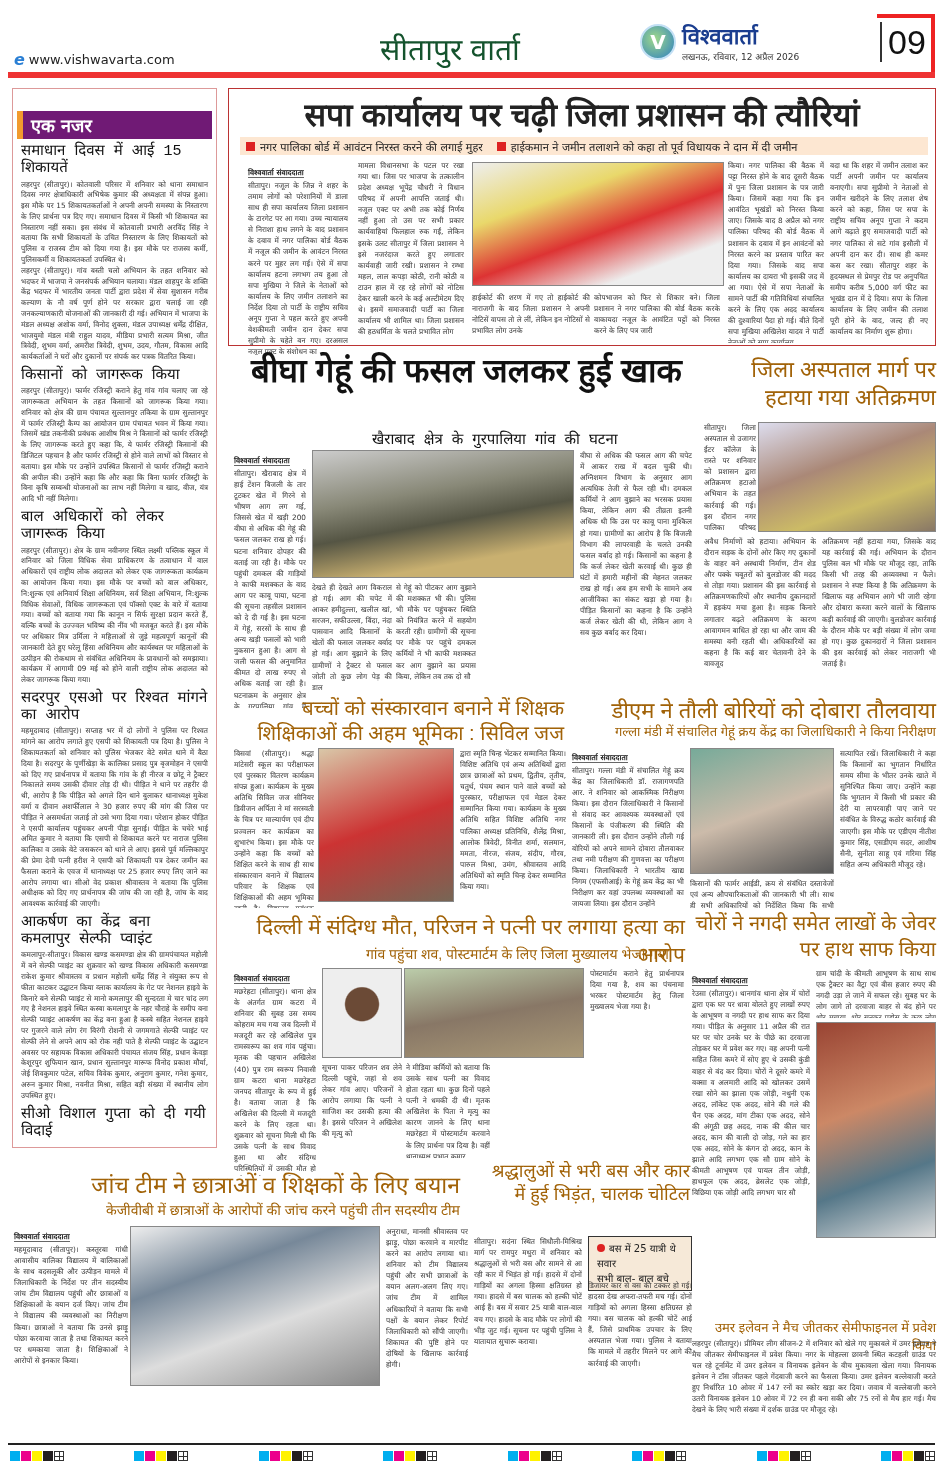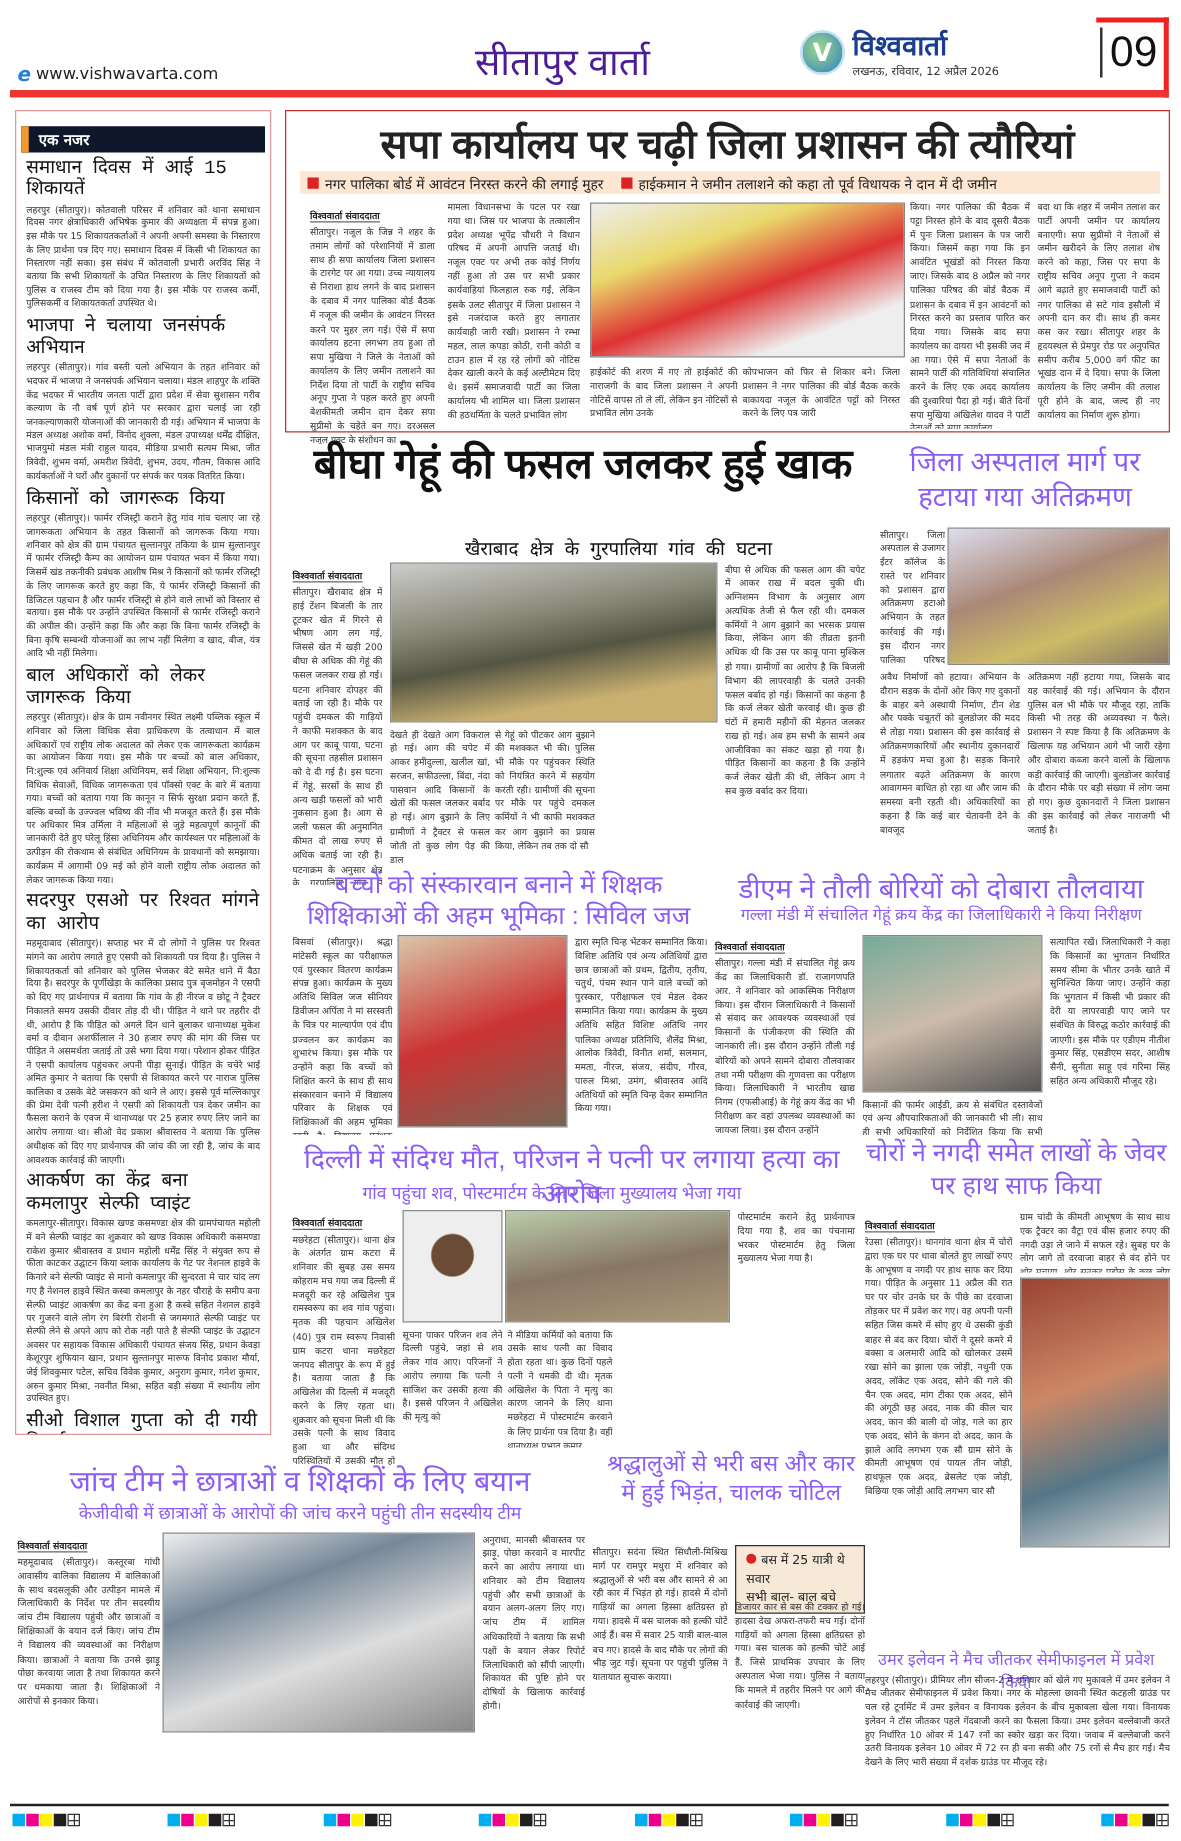--- a/index.html
+++ b/index.html
@@ -1,48 +1,48 @@
 <!DOCTYPE html>
 <html><head>
 <meta charset="utf-8">
 <style>
 *{box-sizing:border-box;margin:0;padding:0}
 body{width:945px;height:1473px;background:#fff;font-family:"DejaVu Sans",sans-serif;color:#222;position:relative;overflow:hidden}
 .abs{position:absolute}
 .hdr-url{left:14px;top:50px;font-size:13px;color:#222;display:flex;align-items:center;gap:4px}
 .hdr-url .e{color:#2a7fd4;font-weight:bold;font-size:16px;font-style:italic}
-.hdr-section{left:380px;top:28px;font-size:30px;font-family:"Liberation Sans",sans-serif;color:#4c1d95}
+.hdr-section{left:380px;top:28px;font-size:30px;font-family:"Liberation Sans",sans-serif;color:#14532d}
 .hdr-logo{left:640px;top:20px;display:flex;align-items:center;gap:6px}
 .hdr-logo .globe{width:36px;height:36px;border-radius:50%;background:radial-gradient(circle at 40% 40%,#9fd88a,#2d7fc1);display:flex;align-items:center;justify-content:center;color:#fff;font-weight:bold;font-size:20px;border:2px solid #c3e0f5}
 .hdr-logo .name{font-size:22px;font-weight:bold;color:#1a3d8f}
 .hdr-logo .date{font-size:9px;color:#333}
 .hdr-page{left:880px;top:22px;width:50px;height:40px;font-size:34px;font-family:"Liberation Sans",sans-serif;color:#111;border-left:2px solid #333;padding-left:6px;line-height:40px}
 .hdr-redbox{right:10px;top:14px;width:58px;height:64px;border-top:4px solid #e22;border-right:4px solid #e22}
 .hdr-rule{left:8px;top:72px;width:927px;height:6px;background:#e33}
 .col-left{left:12px;top:88px;width:205px;height:1060px;border:1px solid #d99;padding:4px 8px;overflow:hidden}
-.eknajar{background:#0f172a;color:#fff;font-size:12px;font-weight:bold;padding:2px 8px;margin:8px -4px 4px -4px;border-left:6px solid #f29a2e}
+.eknajar{background:#701a75;color:#fff;font-size:18px;font-weight:bold;padding:2px 8px;margin:18px -4px 4px -4px;border-left:6px solid #f29a2e}
 .lh{font-size:15px;color:#111;margin:4px 0 2px;font-family:Liberation Mono, monospace;line-height:1.15}
 .lt{font-size:7.3px;line-height:1.48;color:#333;text-align:justify}
 .box-top{left:228px;top:88px;width:708px;height:258px;border:1px solid #b33}
 .main-h{left:228px;top:92px;width:708px;text-align:center;font-size:32px;font-weight:bold;color:#222;font-family:"Liberation Sans",sans-serif}
 .subbar{left:240px;top:137px;width:688px;height:18px;background:#fde7d2;font-size:11px;display:flex;gap:14px;align-items:center;padding-left:6px;color:#222}
 .sq{display:inline-block;width:9px;height:9px;background:#d22;margin-right:5px}
 .byline{font-size:7.5px;font-weight:bold;border-bottom:1px solid #666;display:inline-block;margin-bottom:2px}
 .txt{font-size:7.3px;line-height:1.52;color:#333;text-align:justify;overflow:hidden}
 .img{background:linear-gradient(135deg,#9aa 0%,#687 40%,#a96 100%);border:1px solid #888}
 .img.cartoon{background:linear-gradient(160deg,#eee 0%,#e9d86b 30%,#d33 55%,#eee 80%)}
 .img.fire{background:linear-gradient(170deg,#ccc 0%,#887 35%,#554 55%,#c9b070 80%)}
 .img.bull{background:linear-gradient(160deg,#dde 0%,#a87 40%,#cb6 70%,#876 100%)}
 .img.class{background:linear-gradient(160deg,#d9c7a8,#c33 50%,#765)}
 .img.mandi{background:linear-gradient(160deg,#7a9 0%,#cba 50%,#555)}
 .img.man{background:radial-gradient(circle at 50% 40%,#6b4a36 25%,#eee 27%)}
 .img.crowd{background:linear-gradient(170deg,#bca 0%,#876 50%,#a97)}
 .img.room{background:linear-gradient(160deg,#943 0%,#c86 40%,#578 70%,#ddd)}
 .img.team{background:linear-gradient(160deg,#eee 0%,#789 30%,#ddd 60%,#888)}
-.h2{font-family:"Liberation Sans",sans-serif;color:#8b5cf6;text-align:center}
+.h2{font-family:"Liberation Sans",sans-serif;color:#a16207;text-align:right}
 .factbox{border:1px solid #333;background:#f6e9d8;font-size:10px;padding:4px 8px;line-height:1.5}
 .factbox .dot{display:inline-block;width:8px;height:8px;border-radius:50%;background:#d22;margin-right:4px}
 .bottom-rule{left:8px;top:1443px;width:927px;height:2px;background:#222}
 .regmarks{left:10px;top:1451px;width:925px;display:flex;justify-content:space-between}
 .reg{display:flex;gap:1px}
 .reg span{width:10px;height:10px;display:inline-block}
 .reg .x{border:1px solid #333;background:linear-gradient(#333,#333) center/100% 1px no-repeat,linear-gradient(#333,#333) center/1px 100% no-repeat}
 </style>
 </head>
 <body>
@@ -60,21 +60,20 @@
   </div>
 </div>
 <div class="abs hdr-redbox"></div>
 <div class="abs hdr-page">09</div>
 <div class="abs hdr-rule"></div>
 
 <div class="abs col-left">
   <div class="eknajar">एक नजर</div>
   <div class="lh">समाधान दिवस में आई 15 शिकायतें</div>
   <div class="lt">लहरपुर (सीतापुर)। कोतवाली परिसर में शनिवार को थाना समाधान दिवस नगर क्षेत्राधिकारी अभिषेक कुमार की अध्यक्षता में संपन्न हुआ। इस मौके पर 15 शिकायतकर्ताओं ने अपनी अपनी समस्या के निस्तारण के लिए प्रार्थना पत्र दिए गए। समाधान दिवस में किसी भी शिकायत का निस्तारण नहीं सका। इस संबंध में कोतवाली प्रभारी अरविंद सिंह ने बताया कि सभी शिकायतों के उचित निस्तारण के लिए शिकायतों को पुलिस व राजस्व टीम को दिया गया है। इस मौके पर राजस्व कर्मी, पुलिसकर्मी व शिकायतकर्ता उपस्थित थे।</div>
-  <div class="lh">भाजपा ने चलाया जनसंपर्क अभियान</div>
   <div class="lt">लहरपुर (सीतापुर)। गांव बस्ती चलो अभियान के तहत शनिवार को भदफर में भाजपा ने जनसंपर्क अभियान चलाया। मंडल शाहपुर के शक्ति केंद्र भदफर में भारतीय जनता पार्टी द्वारा प्रदेश में सेवा सुशासन गरीब कल्याण के नौ वर्ष पूर्ण होने पर सरकार द्वारा चलाई जा रही जनकल्याणकारी योजनाओं की जानकारी दी गई। अभियान में भाजपा के मंडल अध्यक्ष अशोक वर्मा, विनोद शुक्ला, मंडल उपाध्यक्ष धर्मेंद्र दीक्षित, भाजयुमो मंडल मंत्री राहुल यादव, मीडिया प्रभारी सत्यम मिश्रा, जीत त्रिवेदी, शुभम वर्मा, अमरीश त्रिवेदी, शुभम, उदय, गौतम, विकास आदि कार्यकर्ताओं ने घरों और दुकानों पर संपर्क कर पत्रक वितरित किया।</div>
   <div class="lh">किसानों को जागरूक किया</div>
   <div class="lt">लहरपुर (सीतापुर)। फार्मर रजिस्ट्री कराने हेतु गांव गांव चलाए जा रहे जागरूकता अभियान के तहत किसानों को जागरूक किया गया। शनिवार को क्षेत्र की ग्राम पंचायत सुल्तानपुर तकिया के ग्राम सुल्तानपुर में फार्मर रजिस्ट्री कैम्प का आयोजन ग्राम पंचायत भवन में किया गया। जिसमें खंड तकनीकी प्रबंधक आशीष मिश्र ने किसानों को फार्मर रजिस्ट्री के लिए जागरूक करते हुए कहा कि, ये फार्मर रजिस्ट्री किसानों की डिजिटल पहचान है और फार्मर रजिस्ट्री से होने वाले लाभों को विस्तार से बताया। इस मौके पर उन्होंने उपस्थित किसानों से फार्मर रजिस्ट्री कराने की अपील की। उन्होंने कहा कि और कहा कि बिना फार्मर रजिस्ट्री के बिना कृषि सम्बन्धी योजनाओं का लाभ नहीं मिलेगा व खाद, बीज, यंत्र आदि भी नहीं मिलेगा।</div>
   <div class="lh">बाल अधिकारों को लेकर जागरूक किया</div>
   <div class="lt">लहरपुर (सीतापुर)। क्षेत्र के ग्राम नवीनगर स्थित लक्ष्मी पब्लिक स्कूल में शनिवार को जिला विधिक सेवा प्राधिकरण के तत्वाधान में बाल अधिकारों एवं राष्ट्रीय लोक अदालत को लेकर एक जागरूकता कार्यक्रम का आयोजन किया गया। इस मौके पर बच्चों को बाल अधिकार, नि:शुल्क एवं अनिवार्य शिक्षा अधिनियम, सर्व शिक्षा अभियान, नि:शुल्क विधिक सेवाओं, विधिक जागरूकता एवं पॉक्सो एक्ट के बारे में बताया गया। बच्चों को बताया गया कि कानून न सिर्फ सुरक्षा प्रदान करते हैं, बल्कि बच्चों के उज्ज्वल भविष्य की नींव भी मजबूत करते हैं। इस मौके पर अधिकार मित्र उर्मिला ने महिलाओं से जुड़े महत्वपूर्ण कानूनों की जानकारी देते हुए घरेलू हिंसा अधिनियम और कार्यस्थल पर महिलाओं के उत्पीड़न की रोकथाम से संबंधित अधिनियम के प्रावधानों को समझाया। कार्यक्रम में आगामी 09 मई को होने वाली राष्ट्रीय लोक अदालत को लेकर जागरूक किया गया।</div>
   <div class="lh">सदरपुर एसओ पर रिश्वत मांगने का आरोप</div>
   <div class="lt">महमूदाबाद (सीतापुर)। सप्ताह भर में दो लोगों ने पुलिस पर रिश्वत मांगने का आरोप लगाते हुए एसपी को शिकायती पत्र दिया है। पुलिस ने शिकायतकर्ता को शनिवार को पुलिस भेजकर बेटे समेत थाने में बैठा दिया है। सदरपुर के पूर्णीखेड़ा के कालिका प्रसाद पुत्र बृजमोहन ने एसपी को दिए गए प्रार्थनापत्र में बताया कि गांव के ही नीरज व छोटू ने ट्रैक्टर निकालते समय उसकी दीवार तोड़ दी थी। पीड़ित ने थाने पर तहरीर दी थी, आरोप है कि पीड़ित को अगले दिन थाने बुलाकर थानाध्यक्ष मुकेश वर्मा व दीवान अशर्फीलाल ने 30 हजार रुपए की मांग की जिस पर पीड़ित ने असमर्थता जताई तो उसे भगा दिया गया। परेशान होकर पीड़ित ने एसपी कार्यालय पहुंचकर अपनी पीड़ा सुनाई। पीड़ित के चचेरे भाई अमित कुमार ने बताया कि एसपी से शिकायत करने पर नाराज पुलिस कालिका व उसके बेटे जसकरन को थाने ले आए। इससे पूर्व मल्लिकापुर की प्रेमा देवी पत्नी हरीश ने एसपी को शिकायती पत्र देकर जमीन का फैसला कराने के एवज में थानाध्यक्ष पर 25 हजार रुपए लिए जाने का आरोप लगाया था। सीओ वेद प्रकाश श्रीवास्तव ने बताया कि पुलिस अधीक्षक को दिए गए प्रार्थनापत्र की जांच की जा रही है, जांच के बाद आवश्यक कार्रवाई की जाएगी।</div>
   <div class="lh">आकर्षण का केंद्र बना कमलापुर सेल्फी प्वाइंट</div>
   <div class="lt">कमलापुर-सीतापुर। विकास खण्ड कसमण्डा क्षेत्र की ग्रामपंचायत महोली में बने सेल्फी प्वाइंट का शुक्रवार को खण्ड विकास अधिकारी कसमण्डा राकेश कुमार श्रीवास्तव व प्रधान महोली धर्मेंद्र सिंह ने संयुक्त रूप से फीता काटकर उद्घाटन किया ब्लाक कार्यालय के गेट पर नेशनल हाइवे के किनारे बने सेल्फी प्वाइंट से मानो कमलापुर की सुन्दरता मे चार चांद लग गए है नेशनल हाइवे स्थित कस्बा कमलापुर के नहर चौराहे के समीप बना सेल्फी प्वाइंट आकर्षण का केंद्र बना हुआ है कस्बे सहित नेशनल हाइवे पर गुजरने वाले लोग रंग बिरंगी रोशनी से जगमगाते सेल्फी प्वाइंट पर सेल्फी लेने से अपने आप को रोक नही पाते है सेल्फी प्वाइंट के उद्घाटन अवसर पर सहायक विकास अधिकारी पंचायत संजय सिंह, प्रधान केवड़ा केशूरपुर शुफियान खान, प्रधान सुल्तानपुर मारूफ विनोद प्रकाश मौर्या, जेई शिवकुमार पटेल, सचिव विवेक कुमार, अनुराग कुमार, गनेश कुमार, अरुन कुमार मिश्रा, नवनीत मिश्रा, सहित बड़ी संख्या में स्थानीय लोग उपस्थित हुए।</div>
   <div class="lh">सीओ विशाल गुप्ता को दी गयी विदाई</div>

